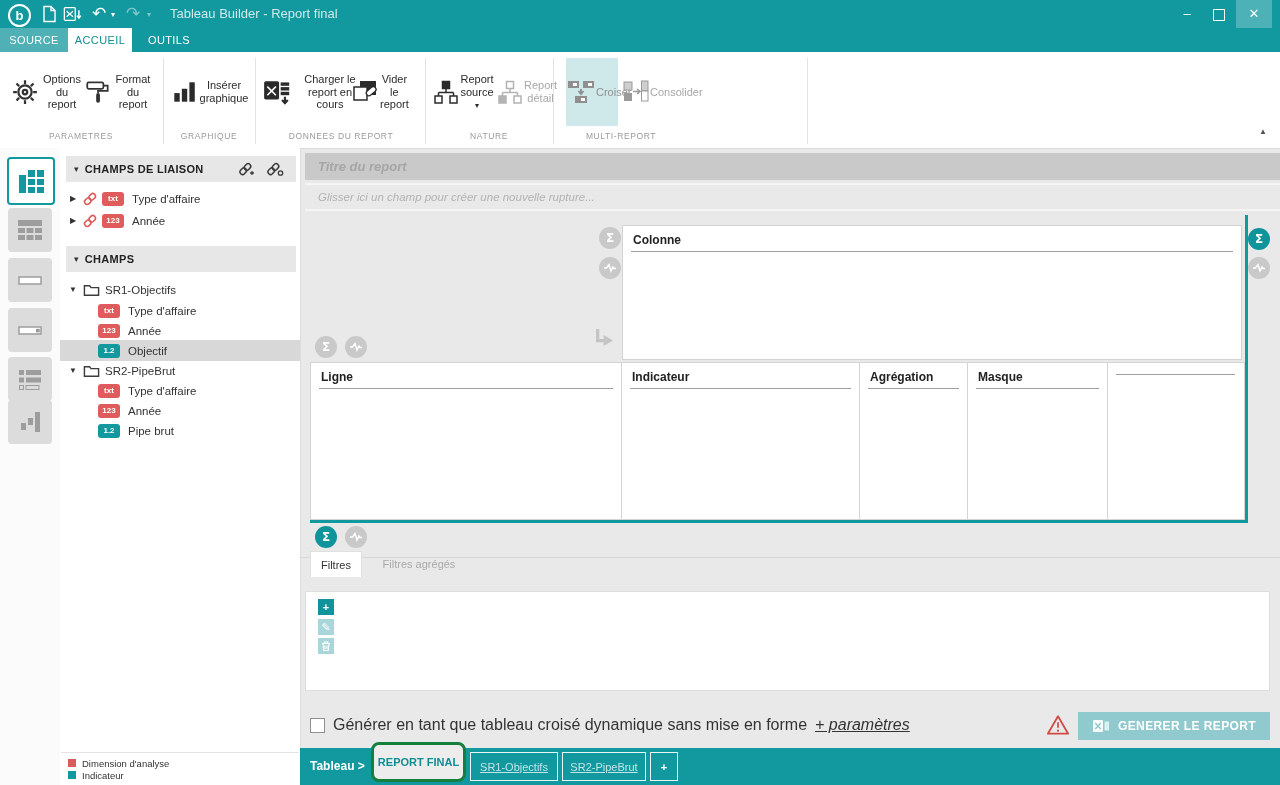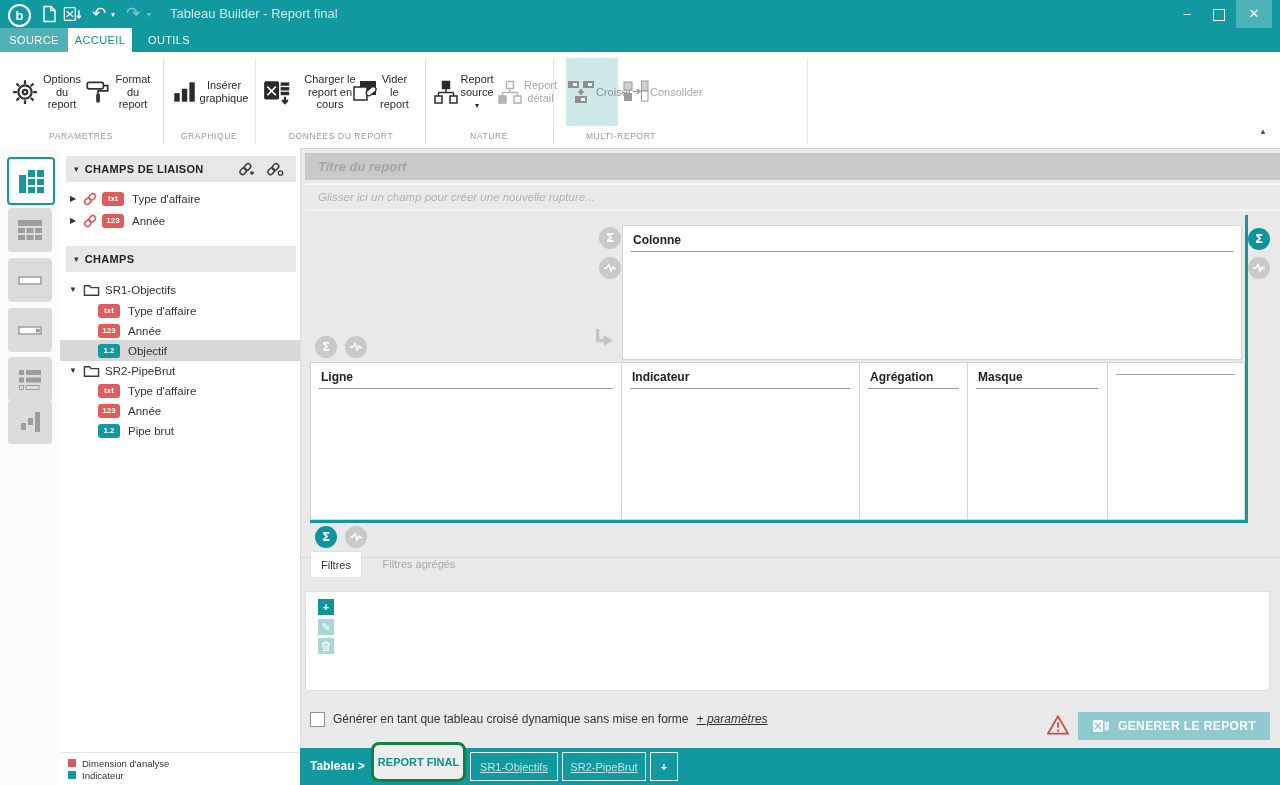--- a/index.html
+++ b/index.html
@@ -62,21 +62,21 @@
         color:#fff;font-weight:bold;font-size:12px;font-family:"DejaVu Sans",sans-serif;}
   .circ.gray{background:#c9c9c9;} .circ.teal{background:#0f949b;}
   .hr1{left:300px;top:557px;width:980px;height:1px;background:#d6d6d6;}
   .ftab{top:551px;height:26px;line-height:26px;font-size:11px;text-align:center;}
   .ftab.active{background:#fff;color:#333;border:1px solid #e0e0e0;border-bottom:none;box-sizing:border-box;}
   .ftab.inactive{color:#a9a9a9;}
   .fpanel{left:305px;top:591px;width:965px;height:100px;background:#fff;border:1px solid #dedede;box-sizing:border-box;}
   .fbtn{left:318px;width:16px;height:16px;display:flex;align-items:center;justify-content:center;
         color:#fff;font-size:11px;font-weight:bold;}
   .fbtn.add{background:#0f949b;} .fbtn.soft{background:#a9d6da;}
-  .chkrow{left:310px;top:712px;height:26px;display:flex;font-size:12px;color:#333;}
+  .chkrow{left:310px;top:712px;height:26px;display:flex;align-items:center;font-size:16px;color:#333;}
   .chkbox{width:13px;height:13px;background:#fff;border:1px solid #8f8f8f;margin-right:8px;}
   .plink{font-style:italic;text-decoration:underline;margin-left:8px;color:#333;}
   .genbtn{left:1078px;top:712px;width:192px;height:28px;background:#90c9ce;color:#fff;font-weight:bold;
           font-size:12px;letter-spacing:.4px;display:flex;align-items:center;justify-content:center;gap:8px;}
   
   .bottombar{left:300px;top:748px;width:980px;height:37px;background:#12999f;}
   .tableaulbl{left:310px;top:748px;height:37px;line-height:37px;color:#fff;font-weight:bold;font-size:12px;}
   .btab-active{left:371px;top:742px;width:95px;height:40px;background:#ededed;border:3px solid #15803d;border-radius:8px;
                box-sizing:border-box;color:#0e8d94;font-weight:bold;font-size:11px;display:flex;align-items:center;justify-content:center;z-index:5;}
   .btab{top:752px;height:29px;border:1px solid #e8f6f7;box-sizing:border-box;color:#c2e5e7;font-size:11px;

